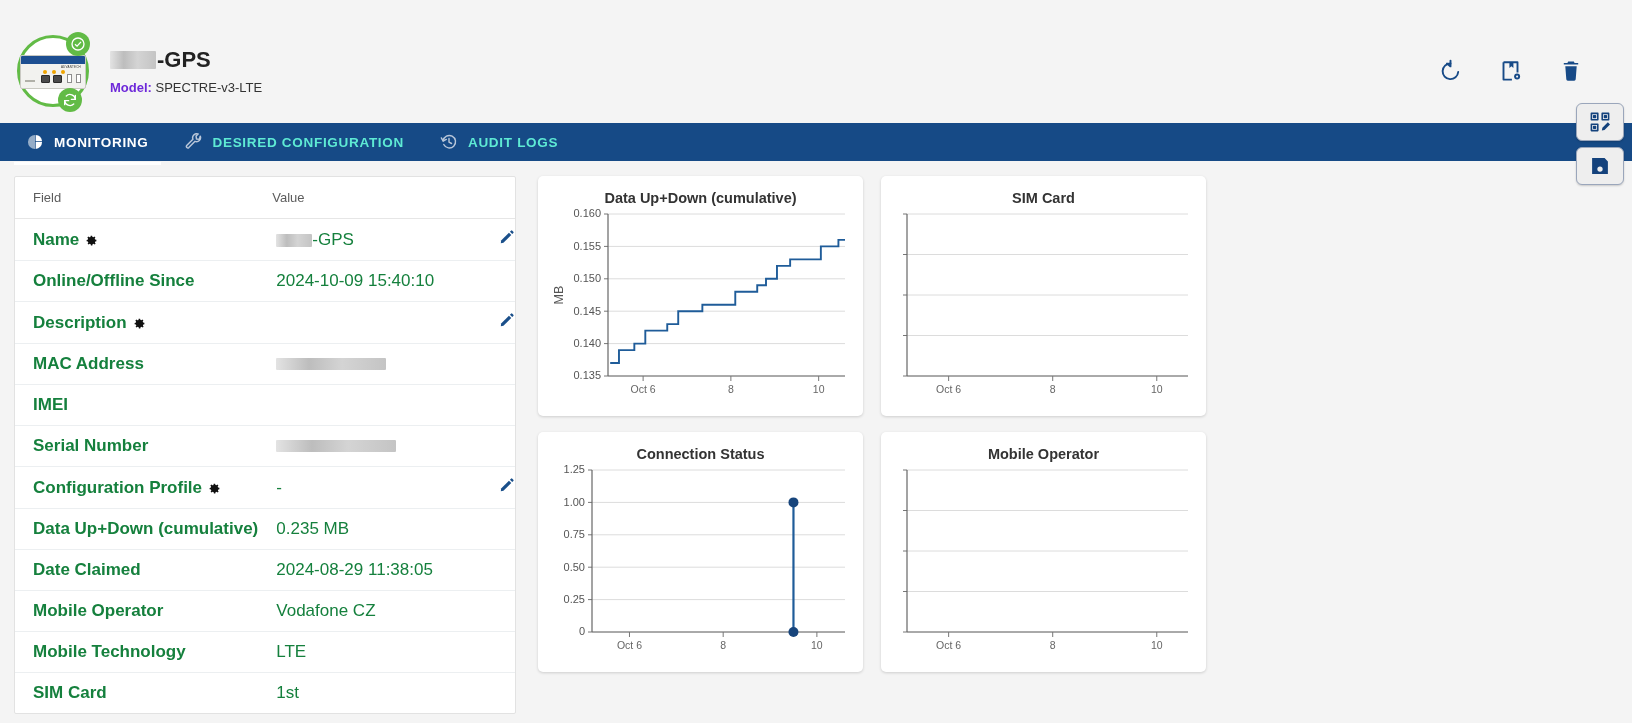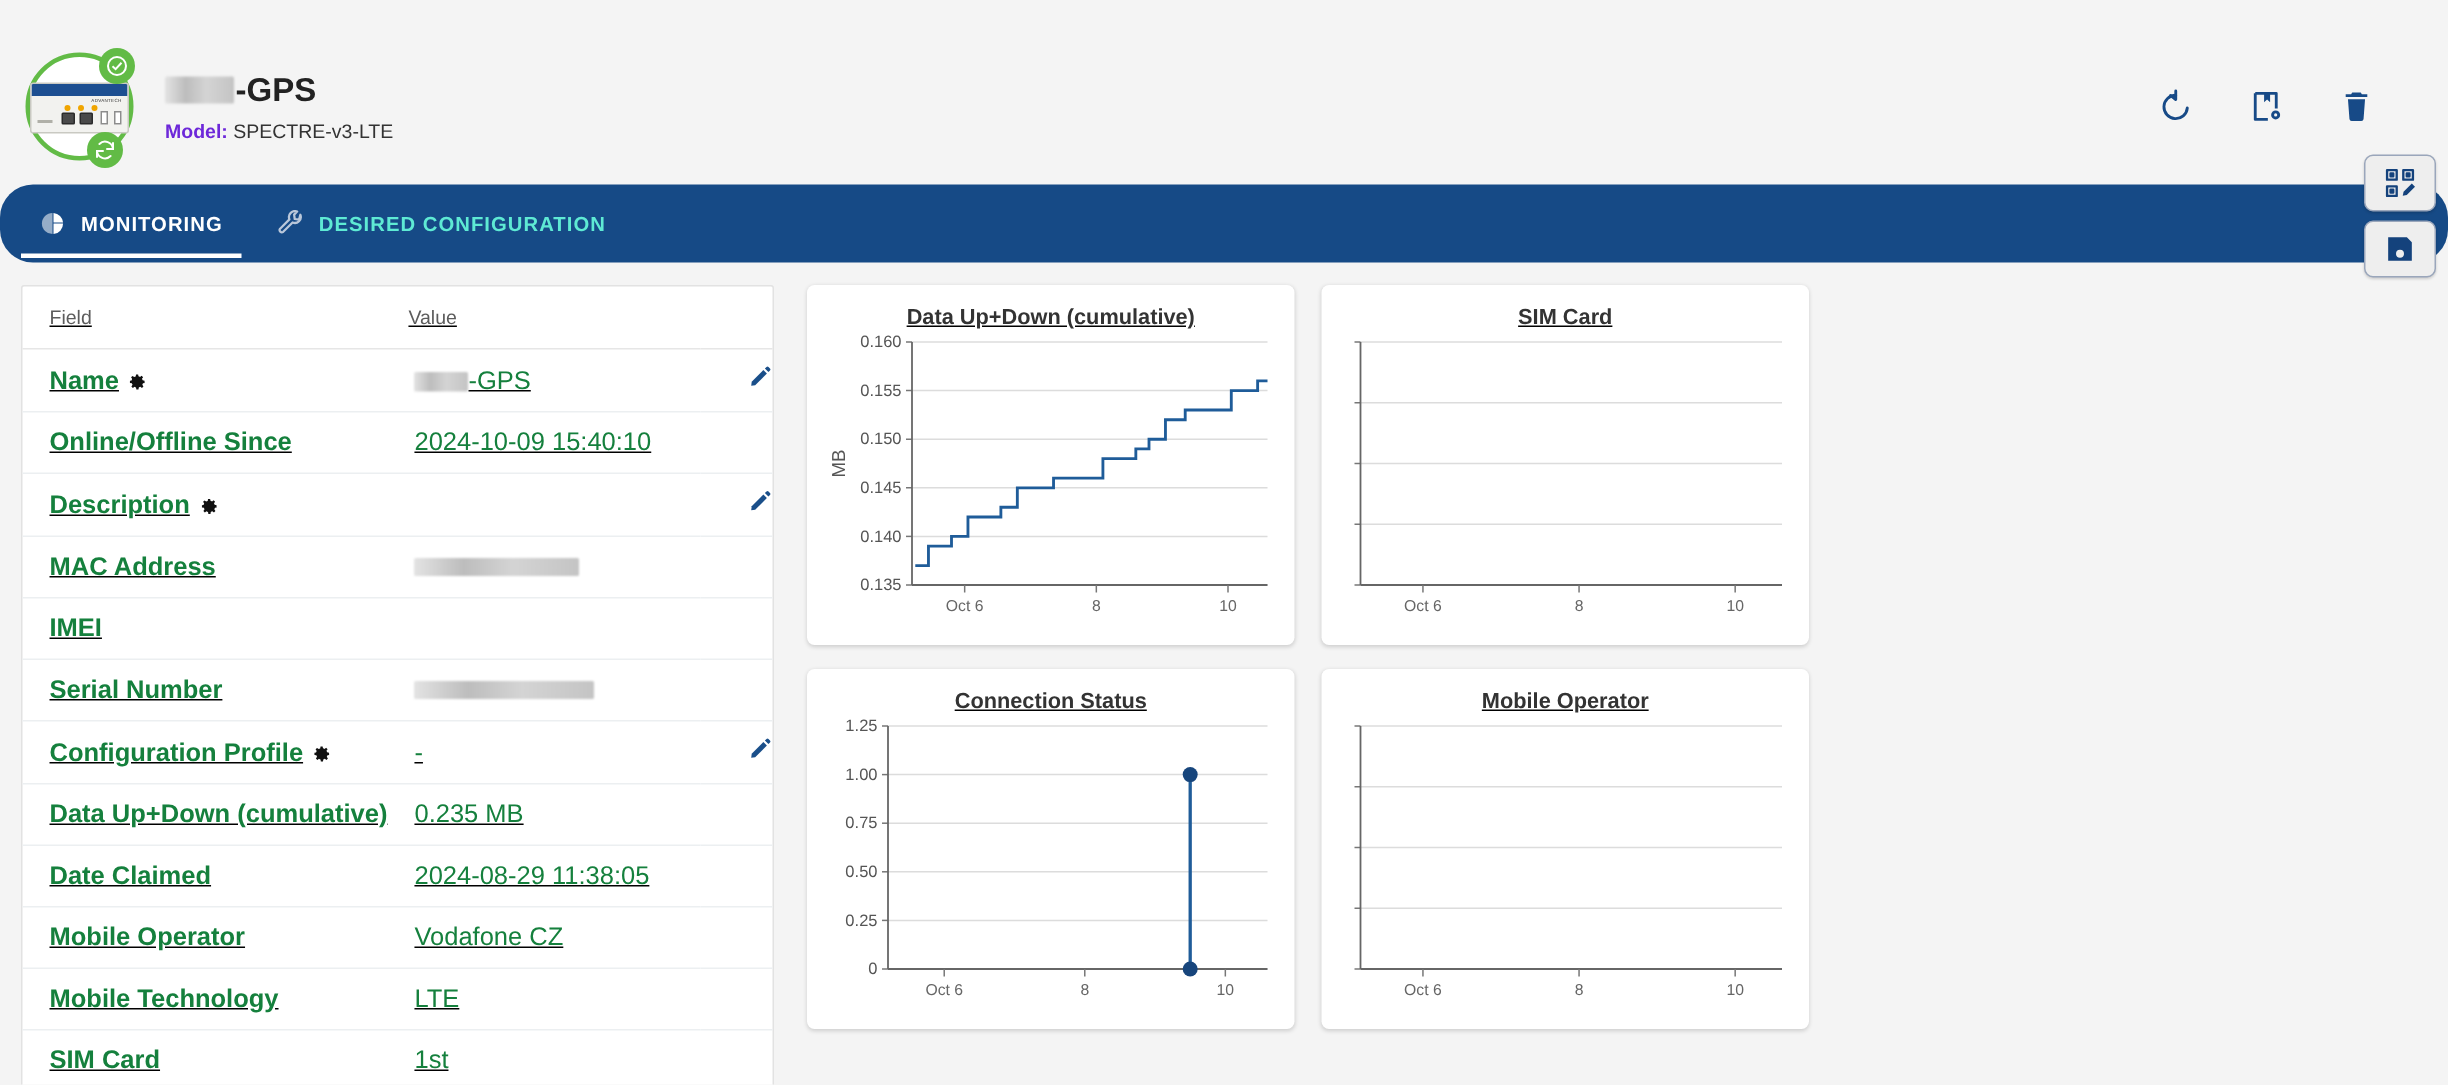--- a/index.html
+++ b/index.html
@@ -112,27 +112,26 @@
     padding-right: 24px;
   }
   .hdr-icon {
     width: 26px; height: 26px; color: #174a87;
     cursor: pointer; display: flex; align-items: center; justify-content: center;
   }
   .hdr-icon svg { width: 24px; height: 24px; display: block; }
 
   
   .navbar {
-    height: 52px;
+    height: 38px;
     background: #164a86;
     display: flex;
     align-items: center;
     padding-left: 8px;
     position: relative;
-    border-radius: 22px;
   }
   .nav-tab {
     display: flex; align-items: center; gap: 10px;
     height: 46px;
     padding: 0 18px;
     color: #5eead4;
     font-size: 13.5px;
     font-weight: bold;
     letter-spacing: 0.7px;
     cursor: pointer;
@@ -165,21 +164,20 @@
     box-shadow: 0 1px 2px rgba(0,0,0,.18);
   }
   .float-btn svg { width: 22px; height: 22px; display: block; }
 
   
   .content {
     display: flex;
     padding: 15px 14px 0 14px;
     gap: 22px;
     align-items: flex-start;
-    text-decoration: underline;
   }
 
   
   .table-card {
     width: 502px;
     background: #ffffff;
     border: 1px solid #e2e2e2;
     border-radius: 2px;
     flex: 0 0 502px;
   }
@@ -323,20 +321,30 @@
       </span>
       <span>MONITORING</span>
     </div>
     <div class="nav-tab">
       <span>
         <svg viewBox="0 0 24 24" fill="none" stroke="#b9c7da" stroke-width="2" stroke-linecap="round" stroke-linejoin="round">
           <path d="M20.3 4.2 a5.3 5.3 0 0 1 -6.9 6.9 L5.1 19.4 a2 2 0 0 1 -2.8 -2.8 l8.3 -8.3 a5.3 5.3 0 0 1 6.9 -6.9 L14.8 4.1 l0.5 3.9 3.9 0.5 z"></path>
         </svg>
       </span>
       <span>DESIRED CONFIGURATION</span>
+    </div>
+    <div class="nav-tab">
+      <span>
+        <svg viewBox="0 0 24 24" fill="none" stroke="#b9c7da" stroke-width="1.9" stroke-linecap="round" stroke-linejoin="round">
+          <path d="M4.2 10.4 A8.3 8.3 0 1 1 5.0 15.4"></path>
+          <polyline points="1.8,6.6 4.2,10.8 8.4,8.6"></polyline>
+          <polyline points="12,7.4 12,12.2 15.4,14"></polyline>
+        </svg>
+      </span>
+      <span>AUDIT LOGS</span>
     </div>
   </div>
 
   <div class="float-btns">
     <div class="float-btn">
       <svg viewBox="0 0 24 24" fill="none" stroke="currentColor" stroke-width="1.7" stroke-linejoin="round">
         <rect x="2.6" y="2.6" width="7" height="7"></rect>
         <rect x="5.1" y="5.1" width="2" height="2" fill="currentColor"></rect>
         <rect x="14.4" y="2.6" width="7" height="7"></rect>
         <rect x="16.9" y="5.1" width="2" height="2" fill="currentColor"></rect>

